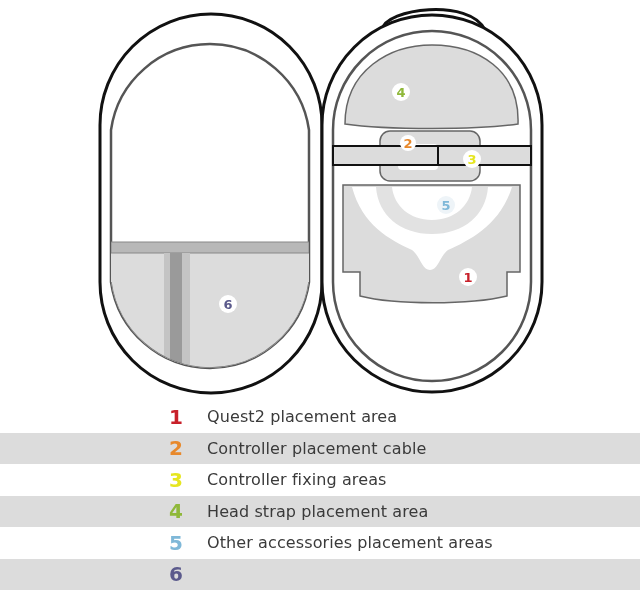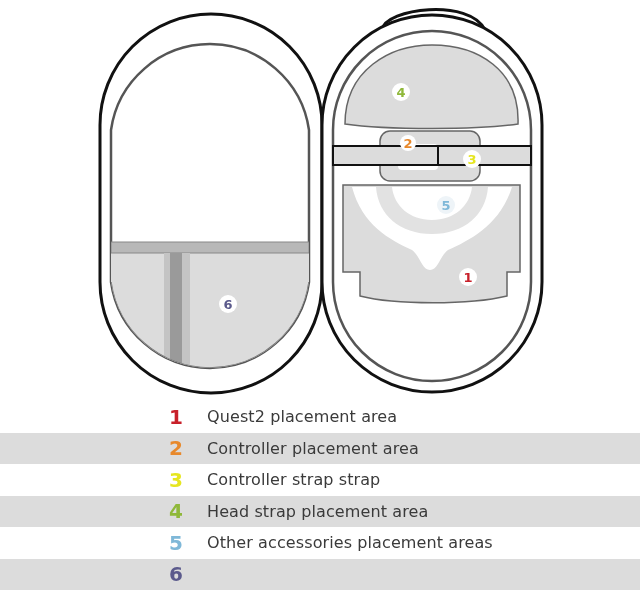--- a/index.html
+++ b/index.html
@@ -69,25 +69,25 @@
   </svg>
 </div>
 
 <div class="legend">
   <div class="legend-row">
     <span class="legend-num" style="color:#c8202a">1</span>
     <span class="legend-label">Quest2 placement area</span>
   </div>
   <div class="legend-row shaded">
     <span class="legend-num" style="color:#e8892c">2</span>
-    <span class="legend-label">Controller placement area</span>
+    <span class="legend-label">Controller placement cable</span>
   </div>
   <div class="legend-row">
     <span class="legend-num" style="color:#e6e620">3</span>
-    <span class="legend-label">Controller strap strap</span>
+    <span class="legend-label">Controller fixing areas</span>
   </div>
   <div class="legend-row shaded">
     <span class="legend-num" style="color:#8fb83a">4</span>
     <span class="legend-label">Head strap placement area</span>
   </div>
   <div class="legend-row">
     <span class="legend-num" style="color:#7fb8d8">5</span>
     <span class="legend-label">Other accessories placement areas</span>
   </div>
   <div class="legend-row shaded">

